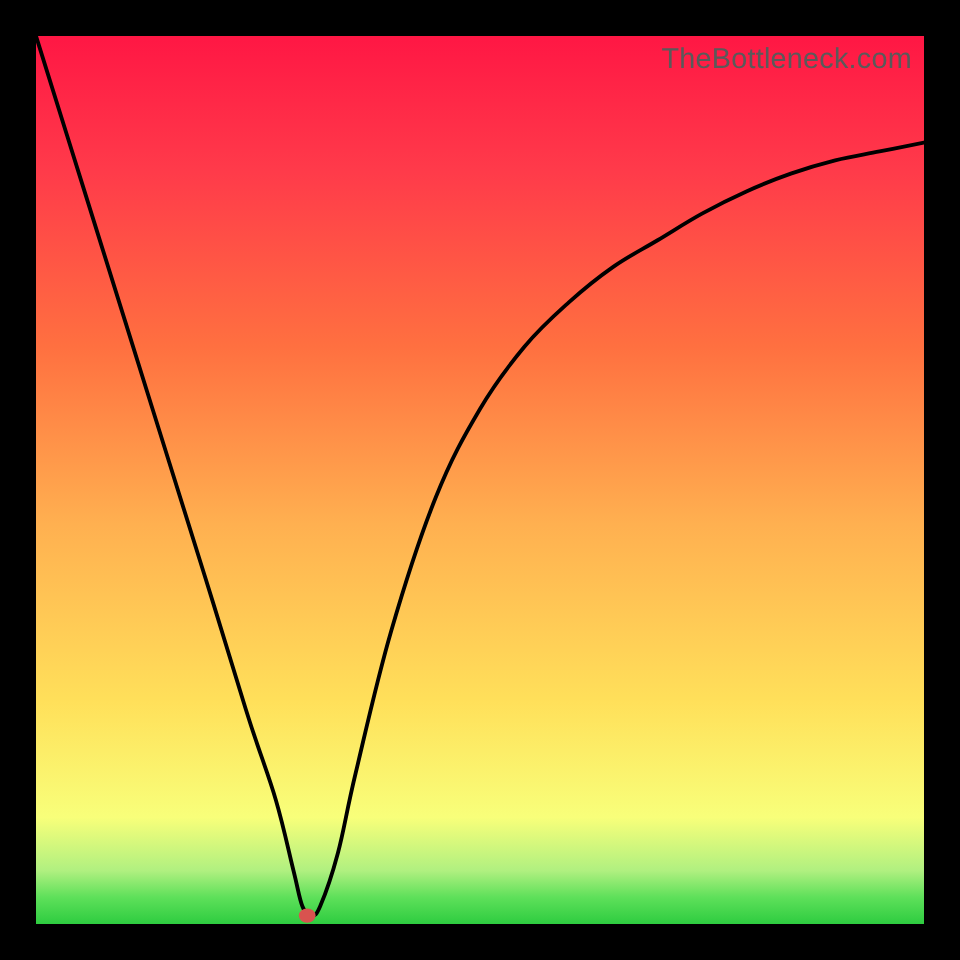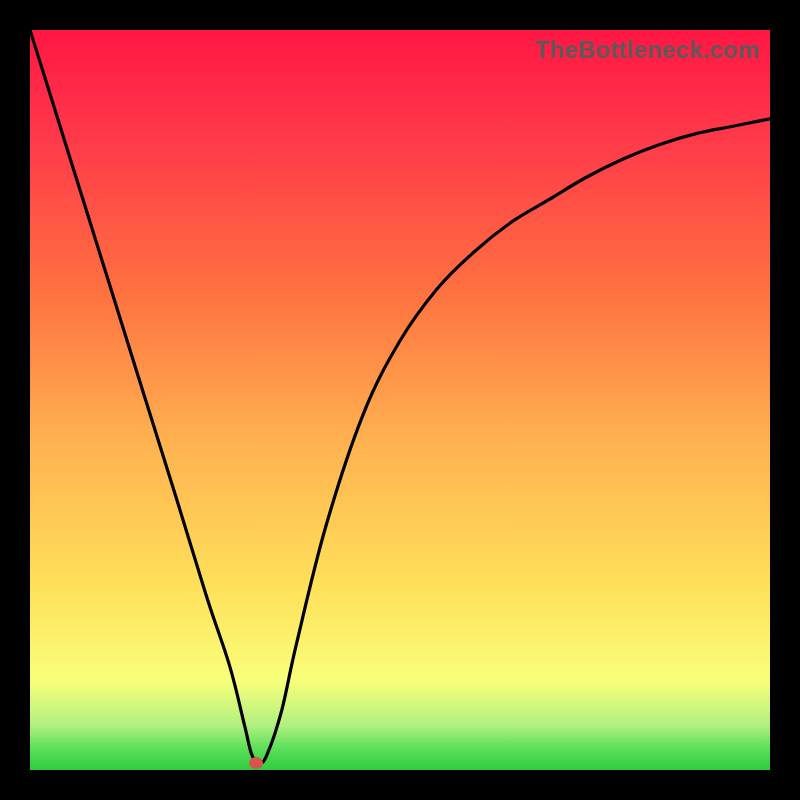--- a/index.html
+++ b/index.html
@@ -27,21 +27,21 @@
       #ff3a4a 85%,
       #ff1744 100%);
   }
   .watermark {
     position: absolute;
     top: 6px;
     right: 10px;
     font-family: Arial, Helvetica, sans-serif;
     font-size: 24px;
     color: #5a5a5a;
-    font-weight: 700;
+    font-weight: 400;
     letter-spacing: 0.2px;
   }
   svg.curve {
     position: absolute;
     left: 0; top: 0;
     width: 740px; height: 740px;
   }
   .dot {
     position: absolute;
     width: 14px;

